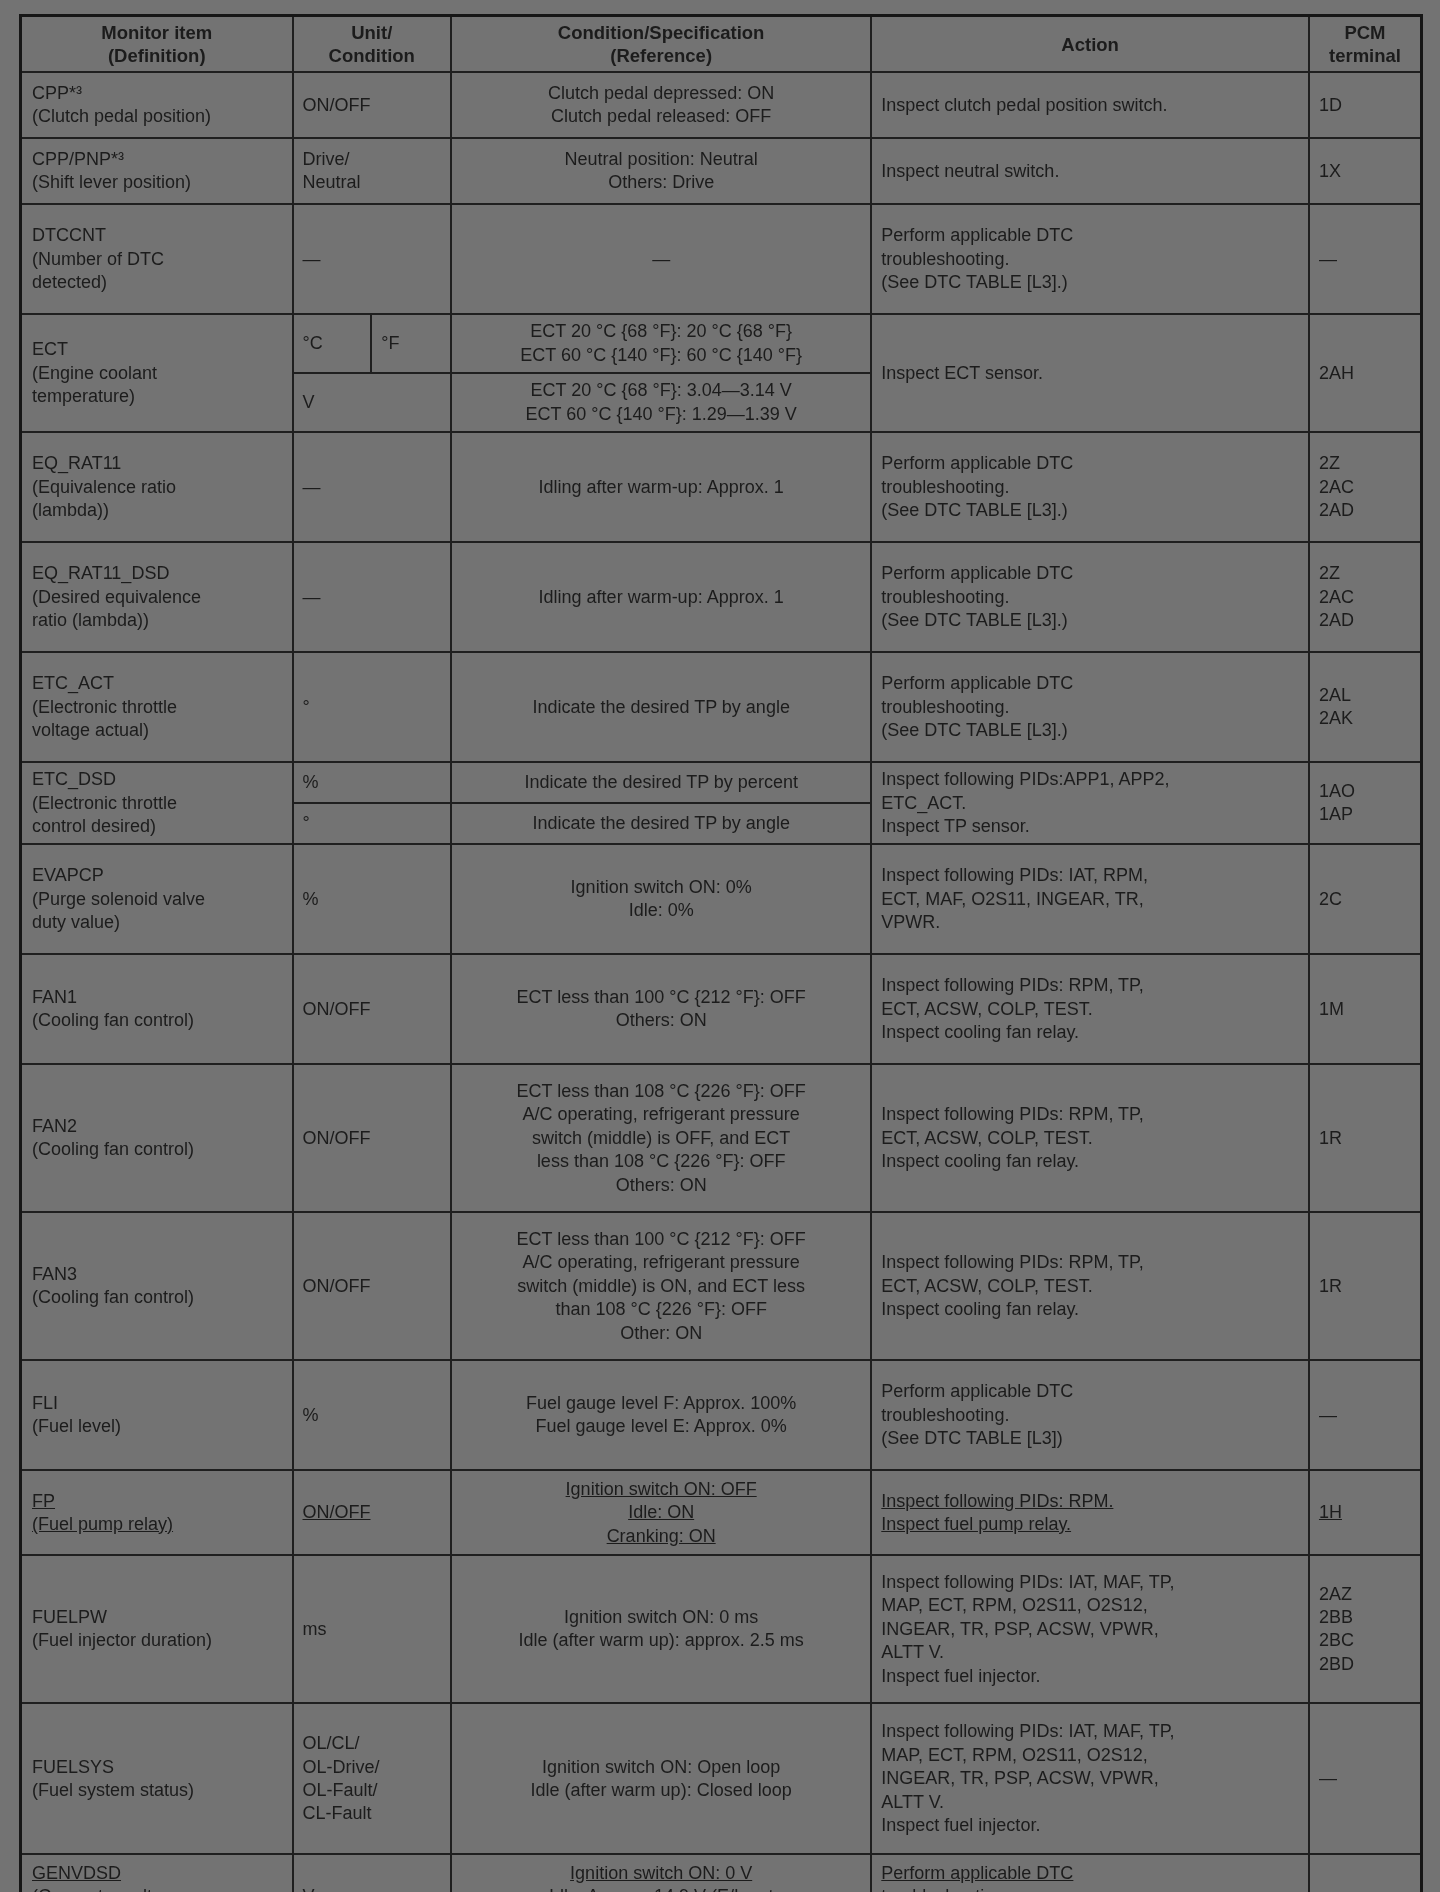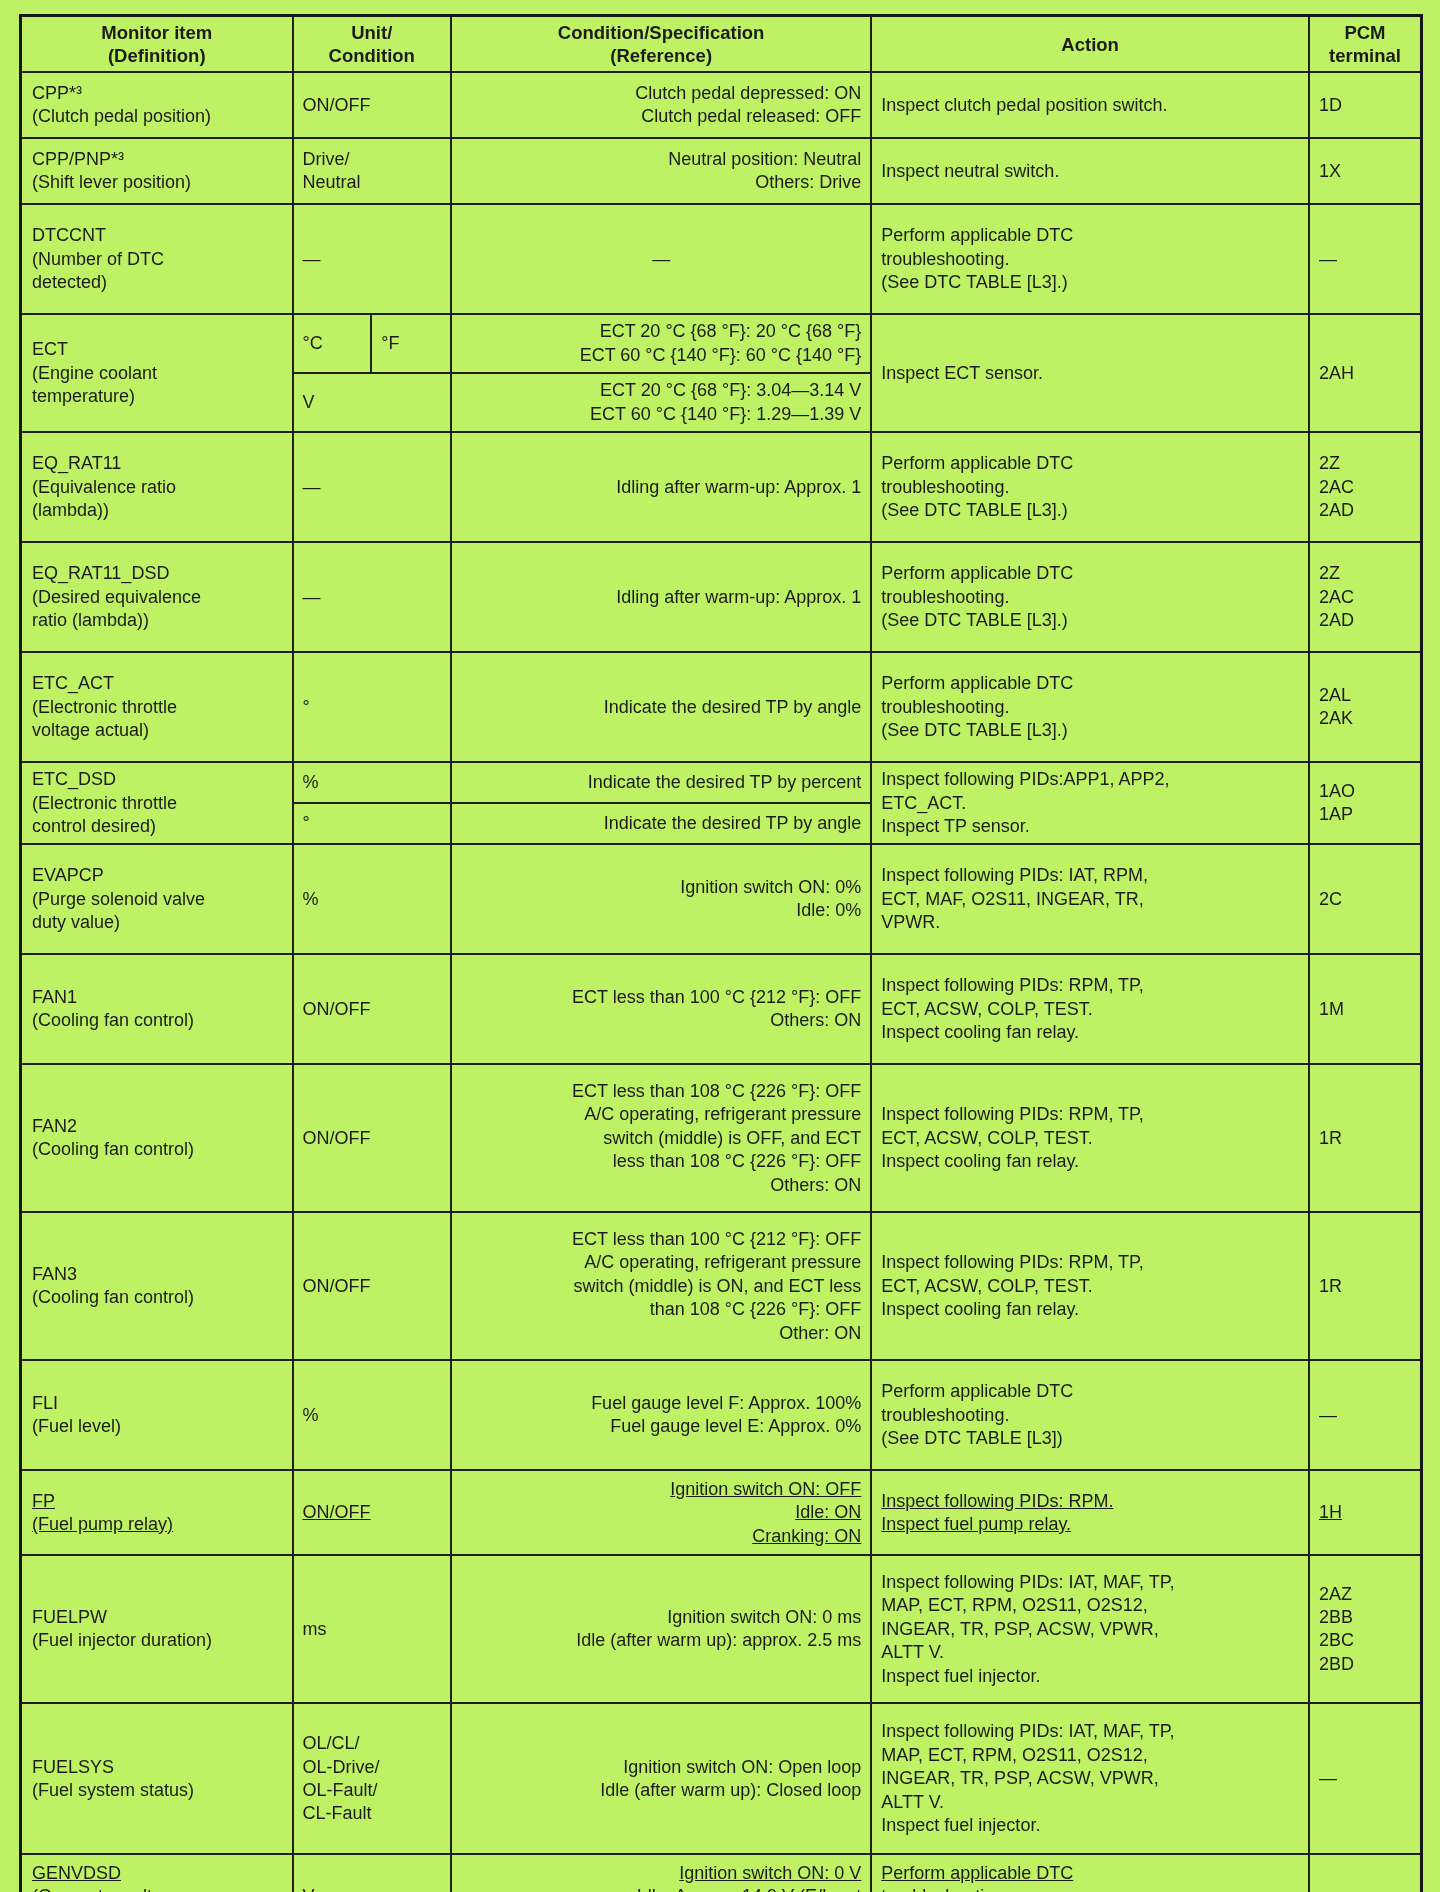--- a/index.html
+++ b/index.html
@@ -6,21 +6,21 @@
   body {
     background:#e9e7e1;
     font-family:"Liberation Sans", sans-serif;
     color:#1c1c1c;
     -webkit-font-smoothing:antialiased;
   }
   .page {
     width:1440px;
     height:1892px;
     margin:0 auto;
-    background:#bef264;
+    background:#737373;
     box-sizing:border-box;
     padding:14px 17px 16px 19px;
     overflow:hidden;
   }
   table.pcm-table {
     border-collapse:collapse;
     table-layout:fixed;
     width:1404px;
     border:3px solid #161616;
   }
@@ -43,21 +43,21 @@
   }
   th {
     font-weight:bold;
     text-align:center;
     font-size:18.5px;
     line-height:1.25;
     padding:4px 6px;
   }
   td.col-monitor { text-align:left; padding-left:10px; }
   td.col-unit    { text-align:left; }
-  td.col-cond    { text-align:right; }
+  td.col-cond    { text-align:center; }
   td.col-cond.center { text-align:center; }
   td.col-action  { text-align:left; }
   td.col-pcm     { text-align:left; }
 
   
   tr.h-head   { height:56px; }
   tr.h-xs     { height:40px; }
   tr.h-sm     { height:66px; }
   tr.h-sub    { height:59px; }
   tr.h-md     { height:110px; }

